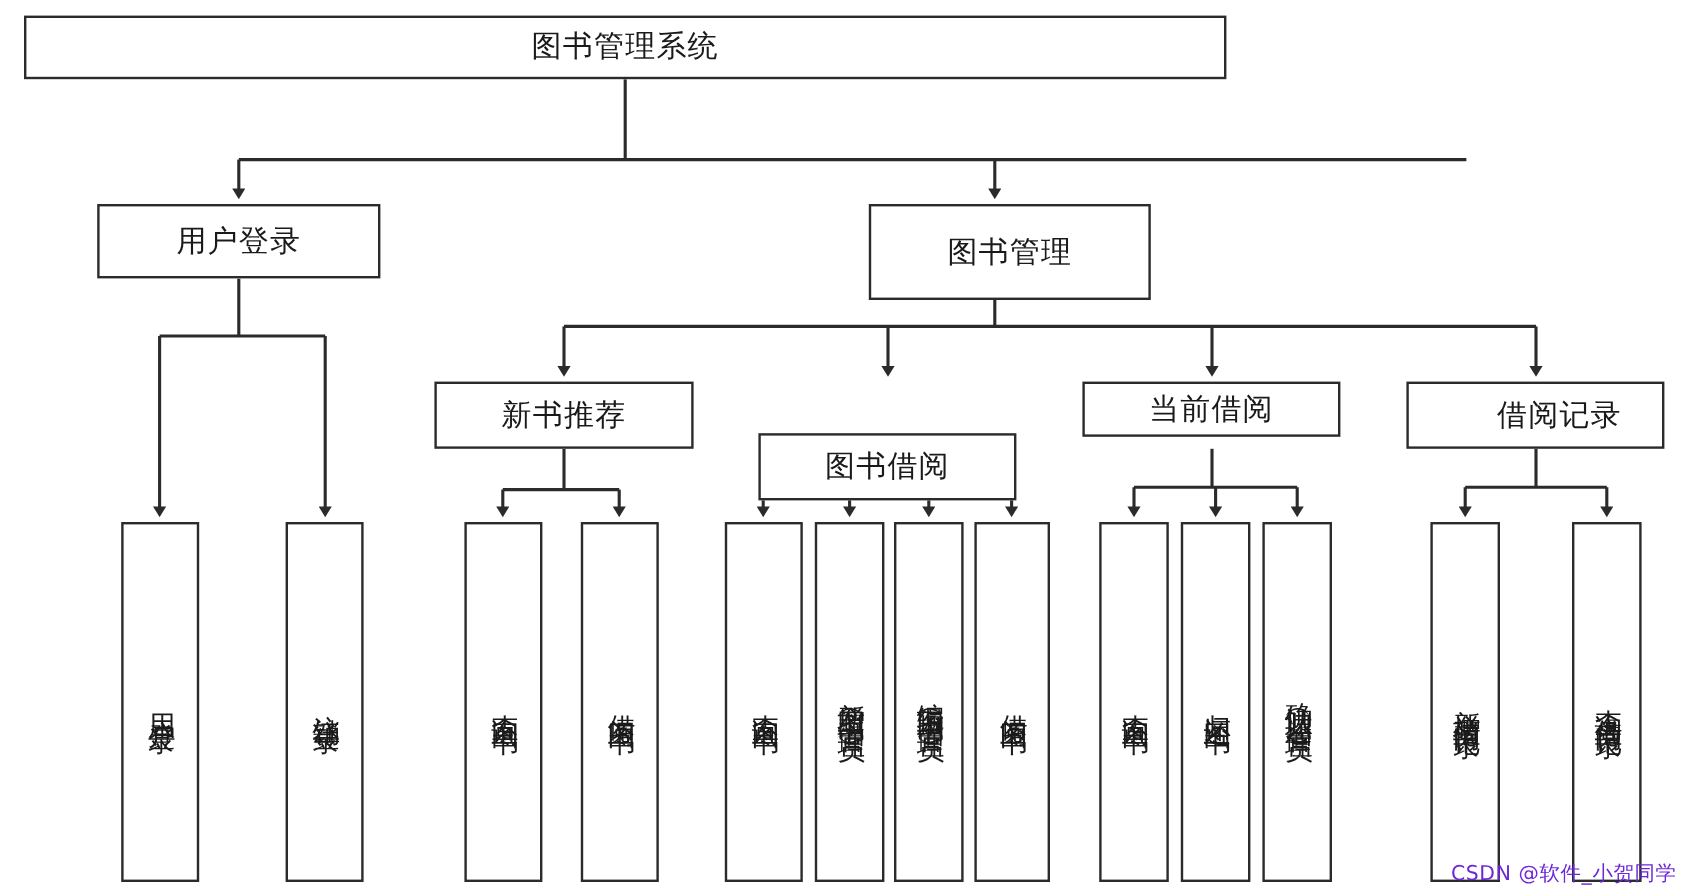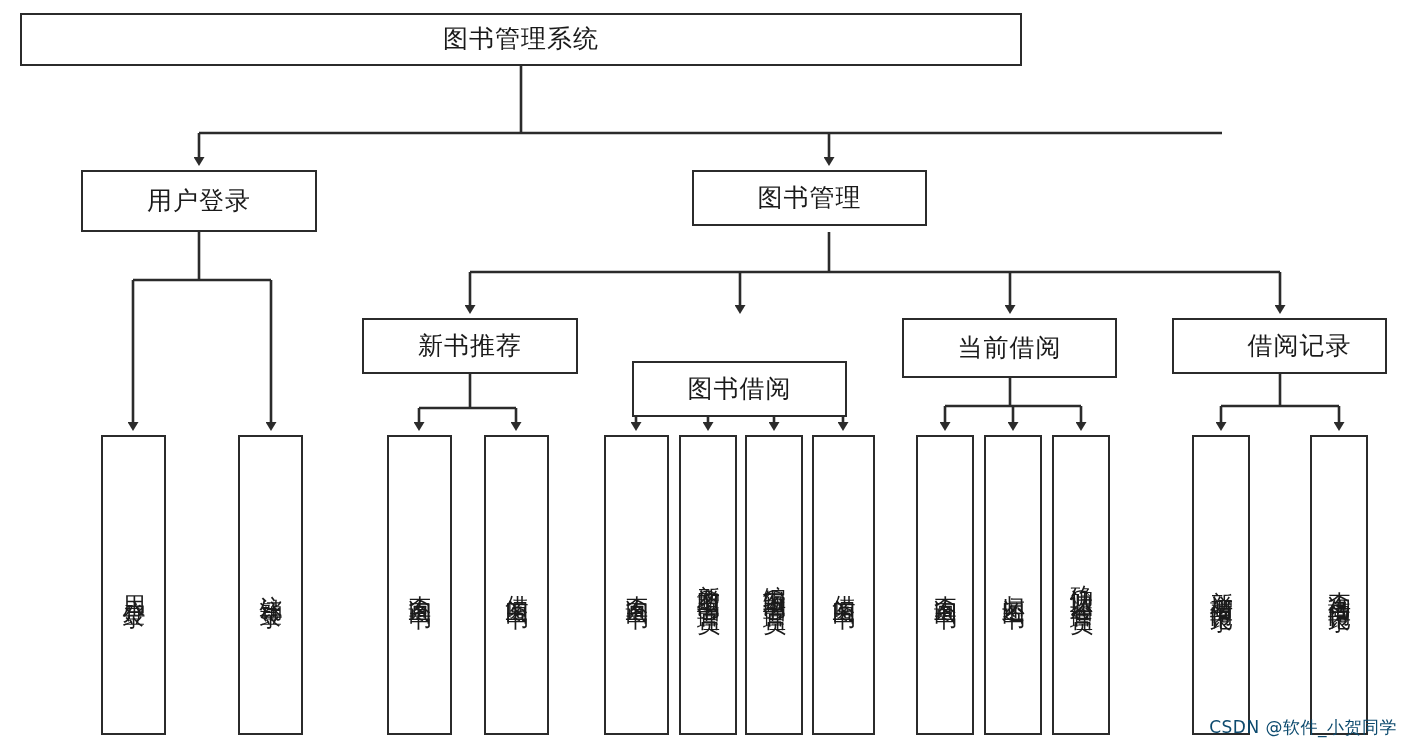--- a/index.html
+++ b/index.html
@@ -36,21 +36,21 @@
     line-height:1.12;
     padding:6px 0;
     white-space:nowrap;
   }
 
   #watermark{
     position:absolute;
     right:8px;
     bottom:8px;
     font-size:17px;
-    color:#0c4a6e;
+    color:#6d28d9;
     letter-spacing:0.5px;
     white-space:nowrap;
     user-select:none;
   }
 </style>
 </head>
 <body>
 
 <div id="canvas">
 
@@ -100,25 +100,25 @@
       <path d="M1280,374 L1280,406"></path>
       <path d="M1221,406 L1339,406"></path>
       <path d="M1221,406 L1221,423" marker-end="url(#arrow)"></path>
       <path d="M1339,406 L1339,423" marker-end="url(#arrow)"></path>
     </g>
   </svg>
 
   <div class="node h" style="left: 20px; top: 13px; width: 1002px; height: 53px;">图书管理系统</div>
 
   <div class="node h" style="left: 81px; top: 170px; width: 236px; height: 62px;">用户登录</div>
-  <div class="node h" style="left: 692px; top: 170px; width: 235px; height: 56px;">图书管理</div>
+  <div class="node h" style="left: 724px; top: 170px; width: 235px; height: 80px;">图书管理</div>
 
   <div class="node h" style="left: 362px; top: 318px; width: 216px; height: 56px;">新书推荐</div>
   <div class="node h" style="left: 632px; top: 318px; width: 215px; height: 56px; margin-top: 43px;">图书借阅</div>
-  <div class="node h" style="left: 902px; top: 318px; width: 215px; height: 60px;">当前借阅</div>
+  <div class="node h" style="left: 902px; top: 318px; width: 215px; height: 46px;">当前借阅</div>
   <div class="node h" style="left: 1172px; top: 318px; width: 215px; height: 56px; padding-left: 40px;">借阅记录</div>
 
   <div class="node v" style="left: 101px; top: 435px; width: 65px; height: 300px;">用户登录</div>
   <div class="node v" style="left: 238px; top: 435px; width: 65px; height: 300px;">注销登录</div>
   <div class="node v" style="left: 387px; top: 435px; width: 65px; height: 300px;">查询图书</div>
   <div class="node v" style="left: 484px; top: 435px; width: 65px; height: 300px;">借阅图书</div>
   <div class="node v" style="left: 604px; top: 435px; width: 65px; height: 300px;">查询图书</div>
   <div class="node v" style="left: 679px; top: 435px; width: 58px; height: 300px;">新增图书（管理员）</div>
   <div class="node v" style="left: 745px; top: 435px; width: 58px; height: 300px;">编辑图书（管理员）</div>
   <div class="node v" style="left: 812px; top: 435px; width: 63px; height: 300px;">借阅图书</div>

